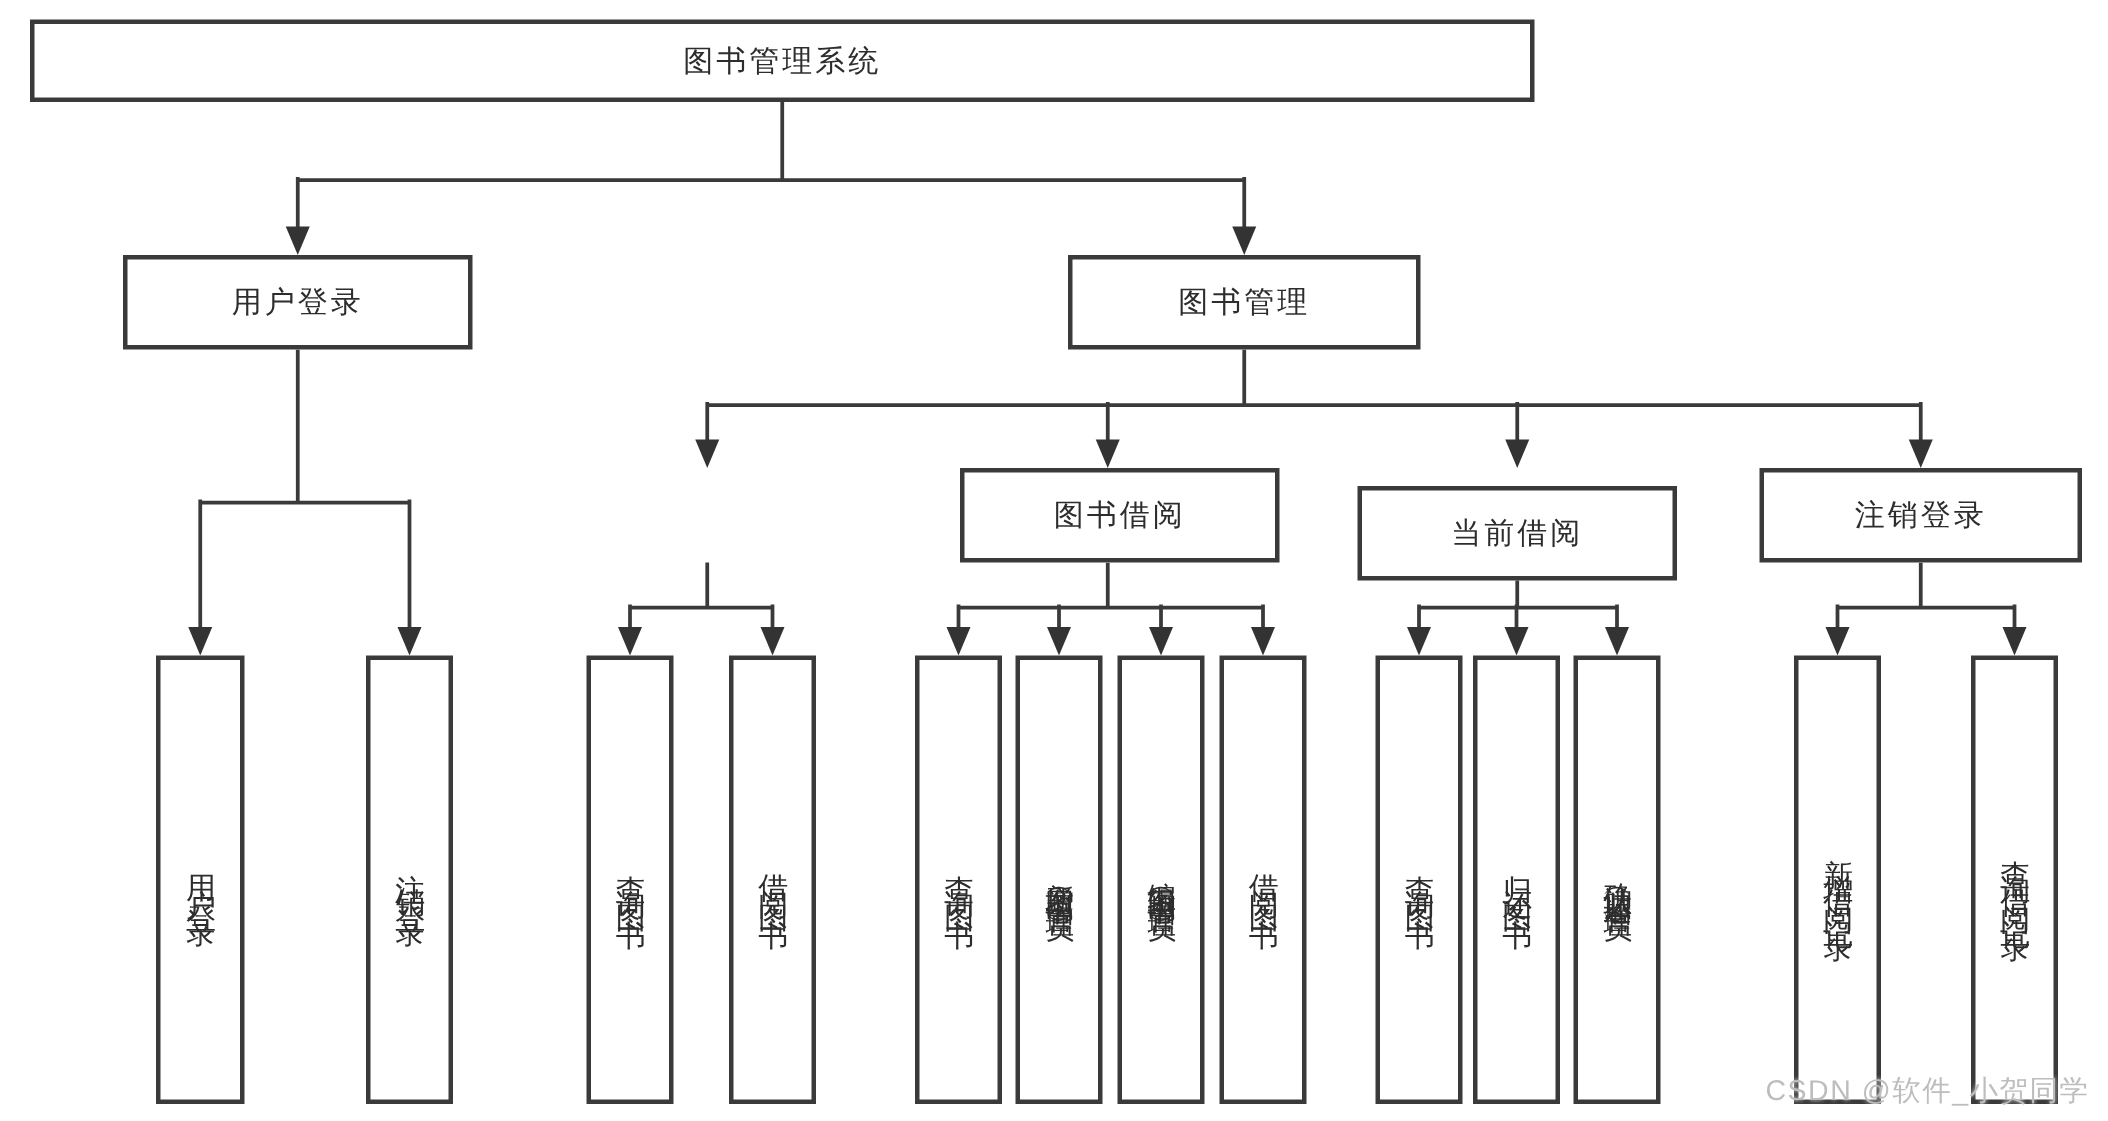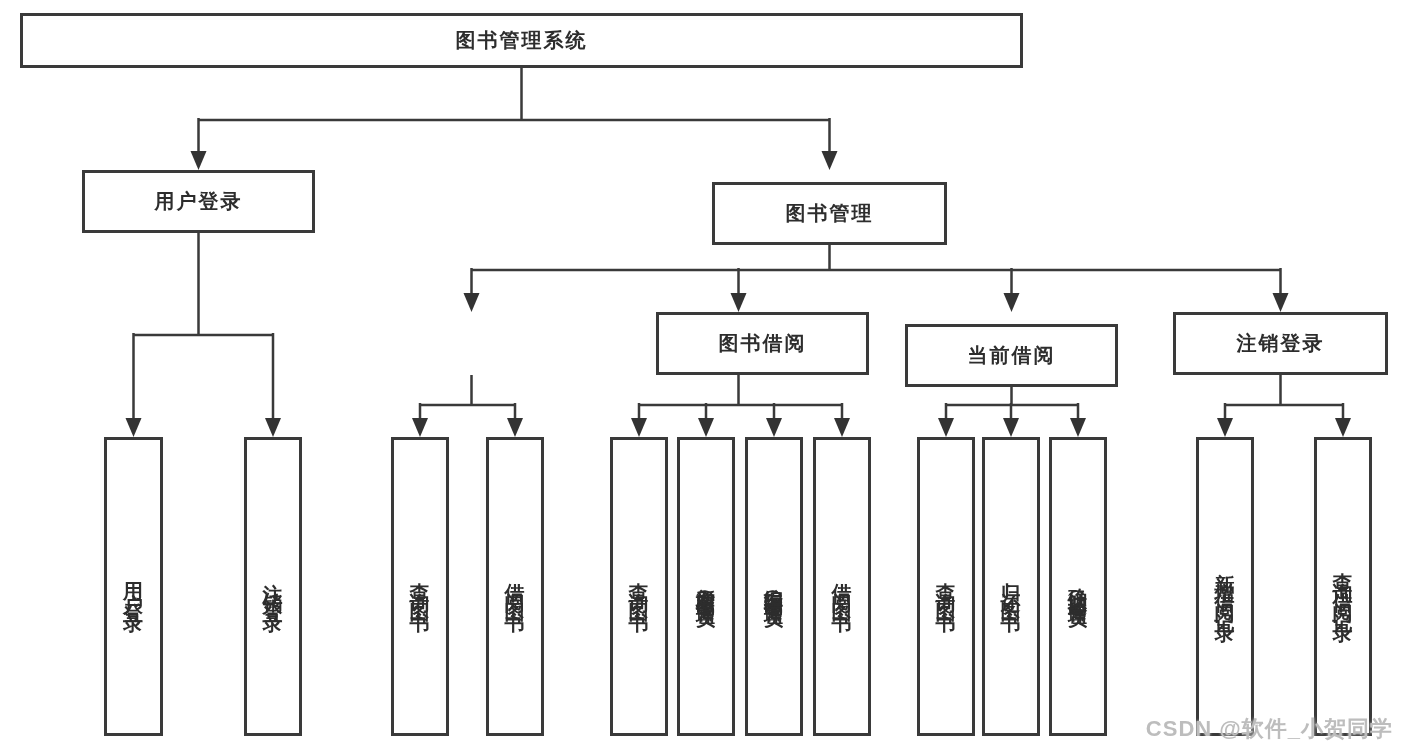--- a/index.html
+++ b/index.html
@@ -2,21 +2,20 @@
 <html><head>
 <meta charset="utf-8">
 <style>
   html,body{margin:0;padding:0;background:#ffffff;}
   .canvas{
     position:relative;
     width:1405px;height:747px;
     background:#ffffff;
     font-family:"Liberation Sans","DejaVu Sans",sans-serif;
     overflow:hidden;
-    font-weight:bold;
   }
   .wires{position:absolute;left:0;top:0;width:1405px;height:747px;}
   .box{
     position:absolute;
     box-sizing:border-box;
     border:3px solid #3a3a3a;
     background:#ffffff;
     display:flex;
     align-items:center;
     justify-content:center;
@@ -34,21 +33,21 @@
     white-space:nowrap;
   }
   .leaf.long span{
     letter-spacing:3px;
     font-size:19px;
   }
   .watermark{
     position:absolute;
     top:714px;
     right:12px;
-    font-size:22px;
+    font-size:19px;
     color:#bdbdbd;
     letter-spacing:1px;
     text-shadow:0 0 3px rgba(255,255,255,0.9);
     z-index:3;
   }
 </style>
 </head>
 <body>
 
 <div class="canvas">
@@ -86,25 +85,25 @@
     </g>
   </svg>
 
   <div class="box" style="left:20px;top:13px;width:1003px;height:55px">
     <span>图书管理系统</span>
   </div>
 
   <div class="box" style="left:82px;top:170px;width:233px;height:63px">
     <span>用户登录</span>
   </div>
-  <div class="box" style="left:712px;top:182px;width:235px;height:63px">
+  <div class="box" style="left:712px;top:170px;width:235px;height:63px">
     <span>图书管理</span>
   </div>
 
-  <div class="box" style="left:656px;top:312px;width:213px;height:63px">
+  <div class="box" style="left:640px;top:312px;width:213px;height:63px">
     <span>图书借阅</span>
   </div>
   <div class="box" style="left:905px;top:324px;width:213px;height:63px">
     <span>当前借阅</span>
   </div>
   <div class="box" style="left:1173px;top:312px;width:215px;height:63px">
     <span>注销登录</span>
   </div>
 
   <div class="box leaf" style="left:104px;top:437px;width:59px;height:299px">

